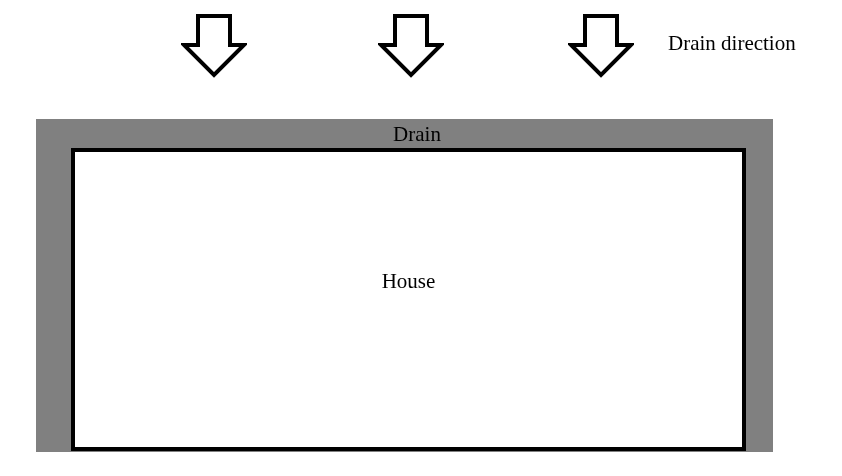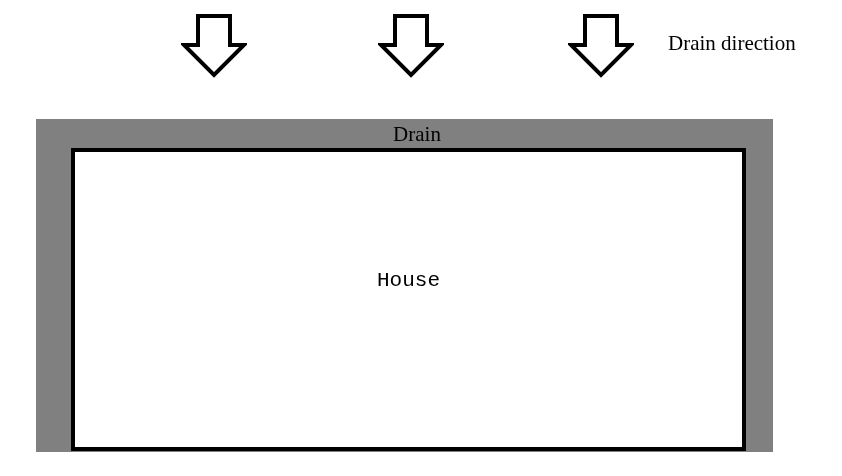--- a/index.html
+++ b/index.html
@@ -4,21 +4,21 @@
 <style>
   html, body { margin: 0; padding: 0; background: #ffffff; }
   body { width: 842px; height: 476px; position: relative; overflow: hidden;
          font-family: "Liberation Serif", serif; color: #000; }
   .arrow { position: absolute; top: 13px; width: 66px; height: 66px; }
   .legend { position: absolute; left: 668px; top: 31px; font-size: 21px; line-height: 24px; white-space: nowrap; }
   .drain { position: absolute; left: 36px; top: 119px; width: 737px; height: 333px; background: #808080; }
   .drain-label { position: absolute; left: 0; right: 8px; top: 121px; text-align: center; font-size: 21px; line-height: 26px; }
   .house { position: absolute; left: 71px; top: 148px; width: 667px; height: 295px;
            background: #ffffff; border: 4px solid #000000; }
-  .house-label { position: absolute; left: 0; right: 0; top: 116px; text-align: center; font-size: 21px; line-height: 26px; font-family: Liberation Mono, monospace; }
+  .house-label { position: absolute; left: 0; right: 0; top: 116px; text-align: center; font-size: 21px; line-height: 26px; }
 </style>
 </head>
 <body>
 
 <svg class="arrow" style="left:181px" viewBox="0 0 66 66">
   <polygon points="17,3 49,3 49,32 63,32 33,62 3,32 17,32" fill="#fff" stroke="#000" stroke-width="4" stroke-linejoin="miter"></polygon>
 </svg>
 <svg class="arrow" style="left:378px" viewBox="0 0 66 66">
   <polygon points="17,3 49,3 49,32 63,32 33,62 3,32 17,32" fill="#fff" stroke="#000" stroke-width="4" stroke-linejoin="miter"></polygon>
 </svg>

